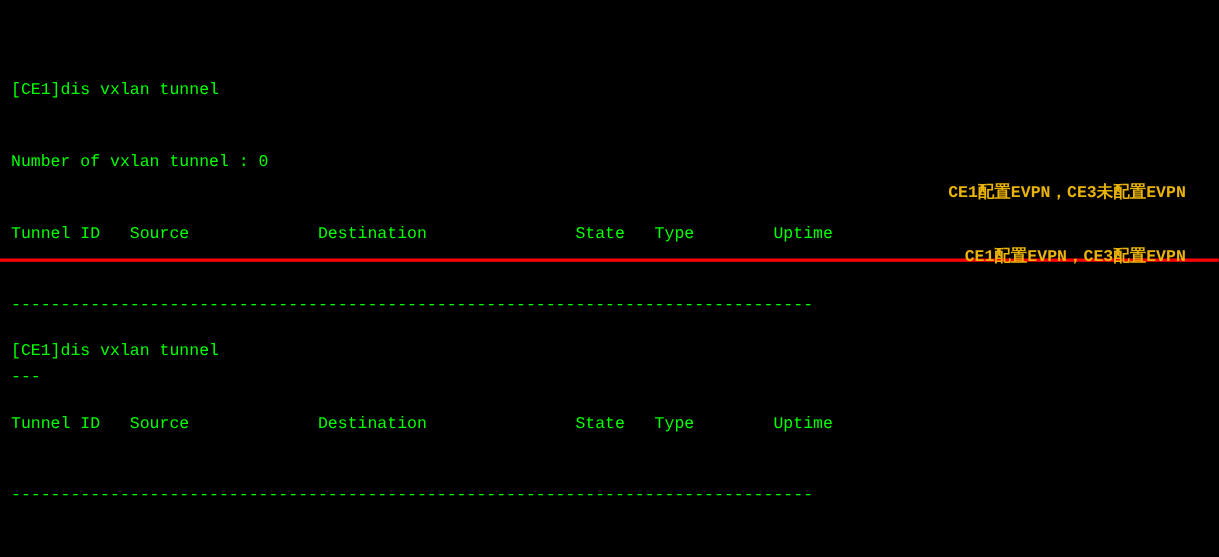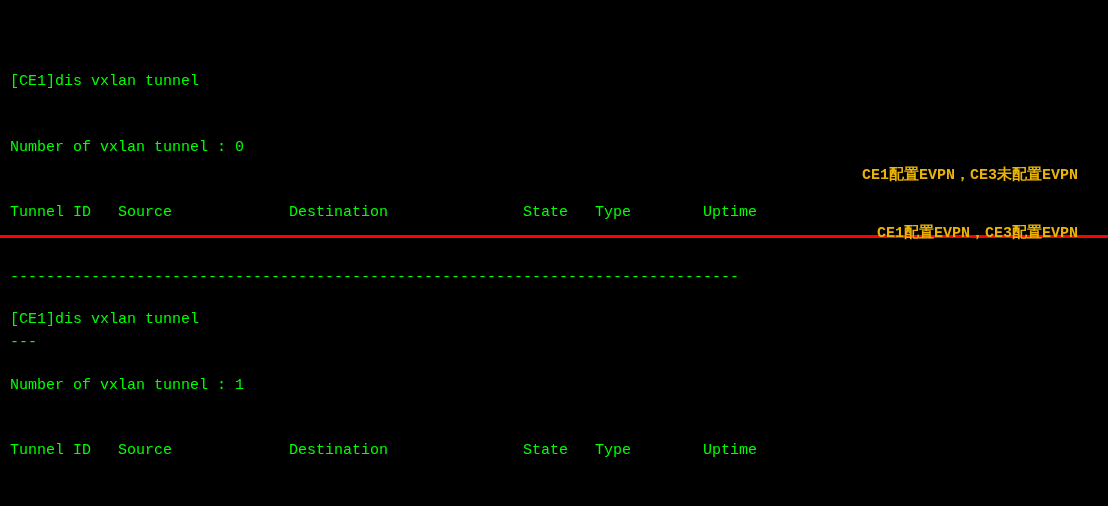--- a/index.html
+++ b/index.html
@@ -63,21 +63,20 @@
   <span class="red-annotation">CE1配置EVPN，CE3未配置EVPN</span>
 </div>
 
 <div class="annotation-block" style="top: 223px;">
   <span class="red-annotation">CE1配置EVPN，CE3配置EVPN</span>
 </div>
 
 <div class="terminal" style="position:absolute; top:238px; left:0; padding: 6px 10px;">
   
   <span class="line">[CE1]dis vxlan tunnel</span>
-  <span class="line">Number of vxlan tunnel : 1</span>
   <span class="line">Tunnel ID   Source             Destination               State   Type        Uptime</span>
   <span class="line">---------------------------------------------------------------------------------</span>
   
   
   
   
   
   
   
 </div>

